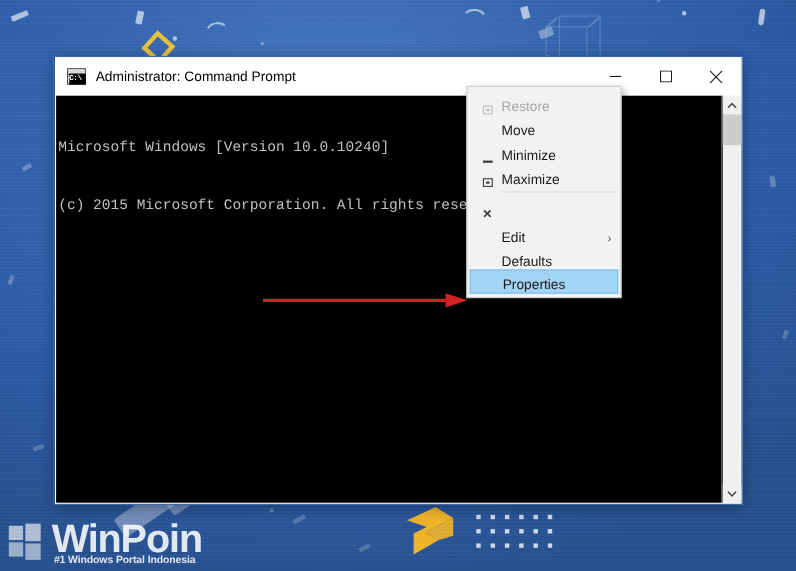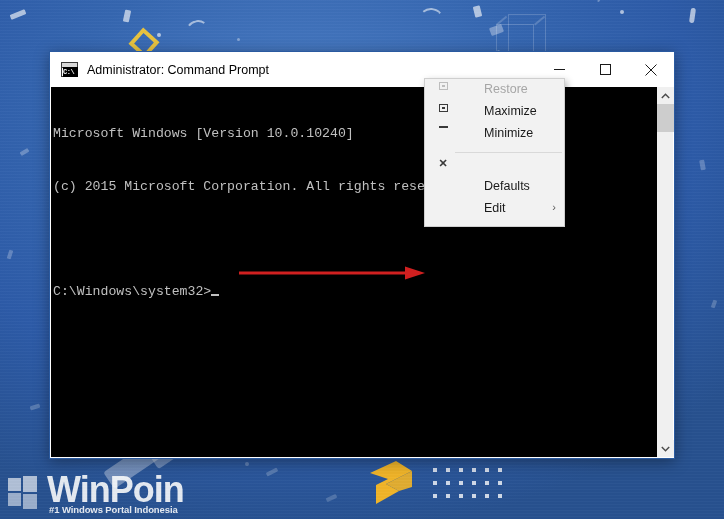--- a/index.html
+++ b/index.html
@@ -250,26 +250,25 @@
     width: 141px;
     background: #f2f2f2;
     border: 1px solid #cfcfcf;
     padding: 3px 0;
     box-shadow: 2px 3px 7px rgba(0,0,0,0.30);
     z-index: 40;
   }
   .mi {
     height: 22px;
     display: flex;
-    align-items: flex-start;
+    align-items: flex-end;
     position: relative;
     padding-left: 5px;
     font-size: 12.5px;
     color: #1a1a1a;
-    gap: 28px;
   }
   .mi .mi-icon {
     width: 26px;
     flex: none;
     display: flex;
     align-items: center;
     justify-content: center;
     font-size: 11px;
     color: #3a3a3a;
   }
@@ -435,21 +434,20 @@
           <path d="M0.5 0.5 L11.5 11.5 M11.5 0.5 L0.5 11.5" stroke="#1a1a1a" stroke-width="1" fill="none"></path>
         </svg>
       </div>
     </div>
   </div>
 
   <div id="console">
     <div class="line">Microsoft Windows [Version 10.0.10240]</div>
     <div class="line">(c) 2015 Microsoft Corporation. All rights reserved.</div>
     <div class="line"></div>
-    <div class="line"><span>C:\Windows\system32&gt;</span><span id="cursor"></span></div>
   </div>
 
   <div id="scrollbar">
     <div class="sb-arrow" id="sb-up">
       <svg width="9" height="6" viewBox="0 0 9 6">
         <path d="M0.8 5 L4.5 1.2 L8.2 5" stroke="#4a4a4a" stroke-width="1.4" fill="none"></path>
       </svg>
     </div>
     <div id="sb-thumb"></div>
     <div class="sb-arrow" id="sb-down">
@@ -468,47 +466,55 @@
 
 <div id="ctxmenu">
 
   <div class="mi disabled">
     <span class="mi-icon">
         <span class="ic-box solid"></span>
       </span>
     <span class="mi-label">Restore</span>
   </div>
 
-
+  <div class="mi">
+    <span class="mi-icon"></span>
+    <span class="mi-label">Move</span>
+  </div>
+
+
+  <div class="mi">
+    <span class="mi-icon">
+        <span class="ic-dash"></span>
+      </span>
+    <span class="mi-label">Minimize</span>
+  </div>
 
   <div class="mi">
     <span class="mi-icon">
         <span class="ic-box solid"></span>
       </span>
     <span class="mi-label">Maximize</span>
   </div>
 
-  <div class="mi">
-    <span class="mi-icon">
-        <span class="ic-dash"></span>
-      </span>
-    <span class="mi-label">Minimize</span>
-  </div>
-
   <div class="mi-sep"></div>
 
   <div class="mi bold">
     <span class="mi-icon ic-x">✕</span>
-  </div>
-
-  <div class="mi">
-    <span class="mi-icon"></span>
-    <span class="mi-label">Defaults</span>
   </div>
 
   <div class="mi">
     <span class="mi-icon"></span>
     <span class="mi-label">Edit</span>
     <span class="mi-sub">›</span>
   </div>
 
+  <div class="mi">
+    <span class="mi-icon"></span>
+    <span class="mi-label">Defaults</span>
+  </div>
+
+  <div class="mi selected">
+    <span class="mi-icon"></span>
+    <span class="mi-label">Properties</span>
+  </div>
 
 </div>
 
 </body></html>

